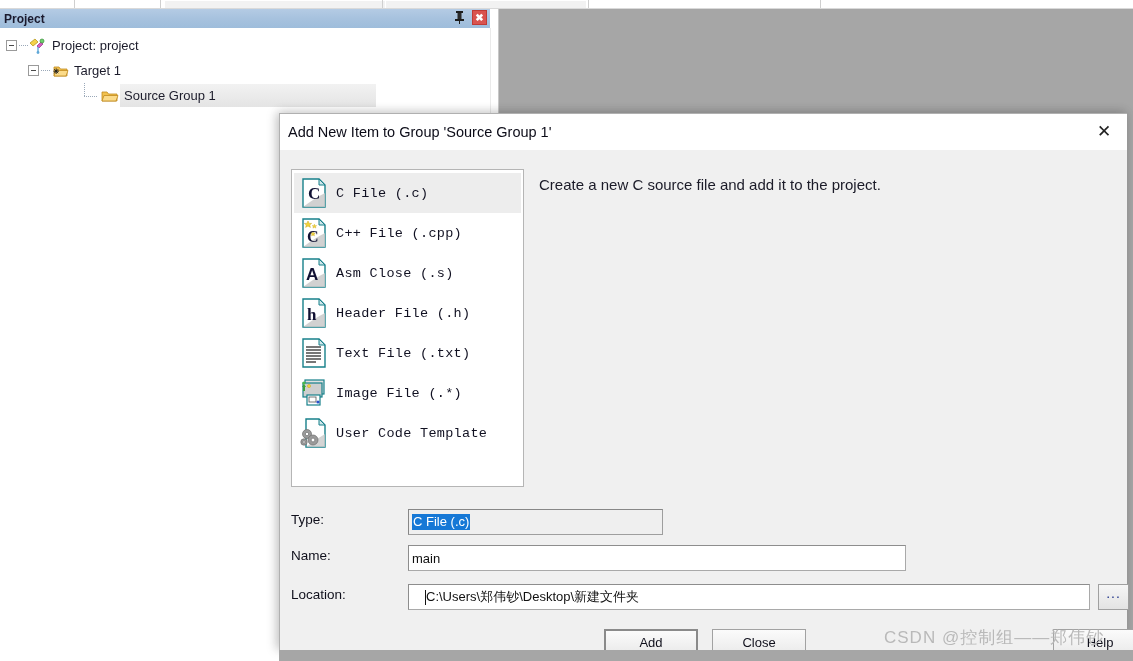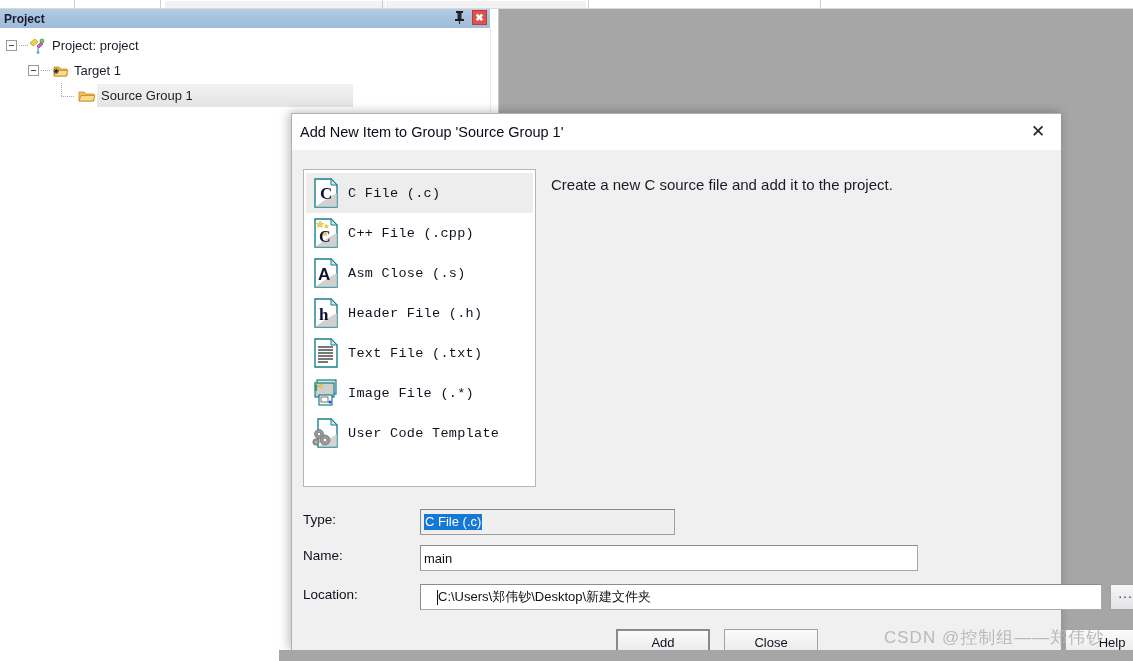--- a/index.html
+++ b/index.html
@@ -97,21 +97,21 @@
   .tree-row {
     position: relative;
     height: 25px;
     display: flex; align-items: center;
     font-size: 13px; color: #1c1c2b;
     white-space: nowrap;
     cursor: default;
   }
   .tree-row.lvl1 { padding-left: 6px; }
   .tree-row.lvl2 { padding-left: 28px; text-align: center; }
-  .tree-row.lvl3 { padding-left: 59px; }
+  .tree-row.lvl3 { padding-left: 82px; }
   .expander {
     width: 11px; height: 11px;
     border: 1px solid #9a9a9a;
     background: #ffffff;
     position: relative;
     margin-right: 2px;
     flex: 0 0 auto;
     cursor: pointer;
   }
   .expander::before {
@@ -142,22 +142,22 @@
   .tree-label { line-height: 1; }
   .tree-row.selected .tree-label-wrap {
     background: linear-gradient(to bottom,#f2f2f2,#e4e4e4);
     padding: 4px 160px 4px 4px;
     margin-left: -4px;
   }
 
   
   .dialog {
     position: absolute;
-    left: 291px; top: 113px;
-    width: 770px; height: 537px;
+    left: 279px; top: 113px;
+    width: 848px; height: 537px;
     background: #f0f0f0;
     border: 1px solid #b0b0b0;
     border-bottom: none;
     border-right: none;
     box-shadow: -3px 0 10px rgba(0,0,0,0.18), 0 -2px 10px rgba(0,0,0,0.10);
     text-decoration: underline;
   }
   .dlg-titlebar {
     position: absolute; left: 0; top: 0;
     width: 100%; height: 36px;

